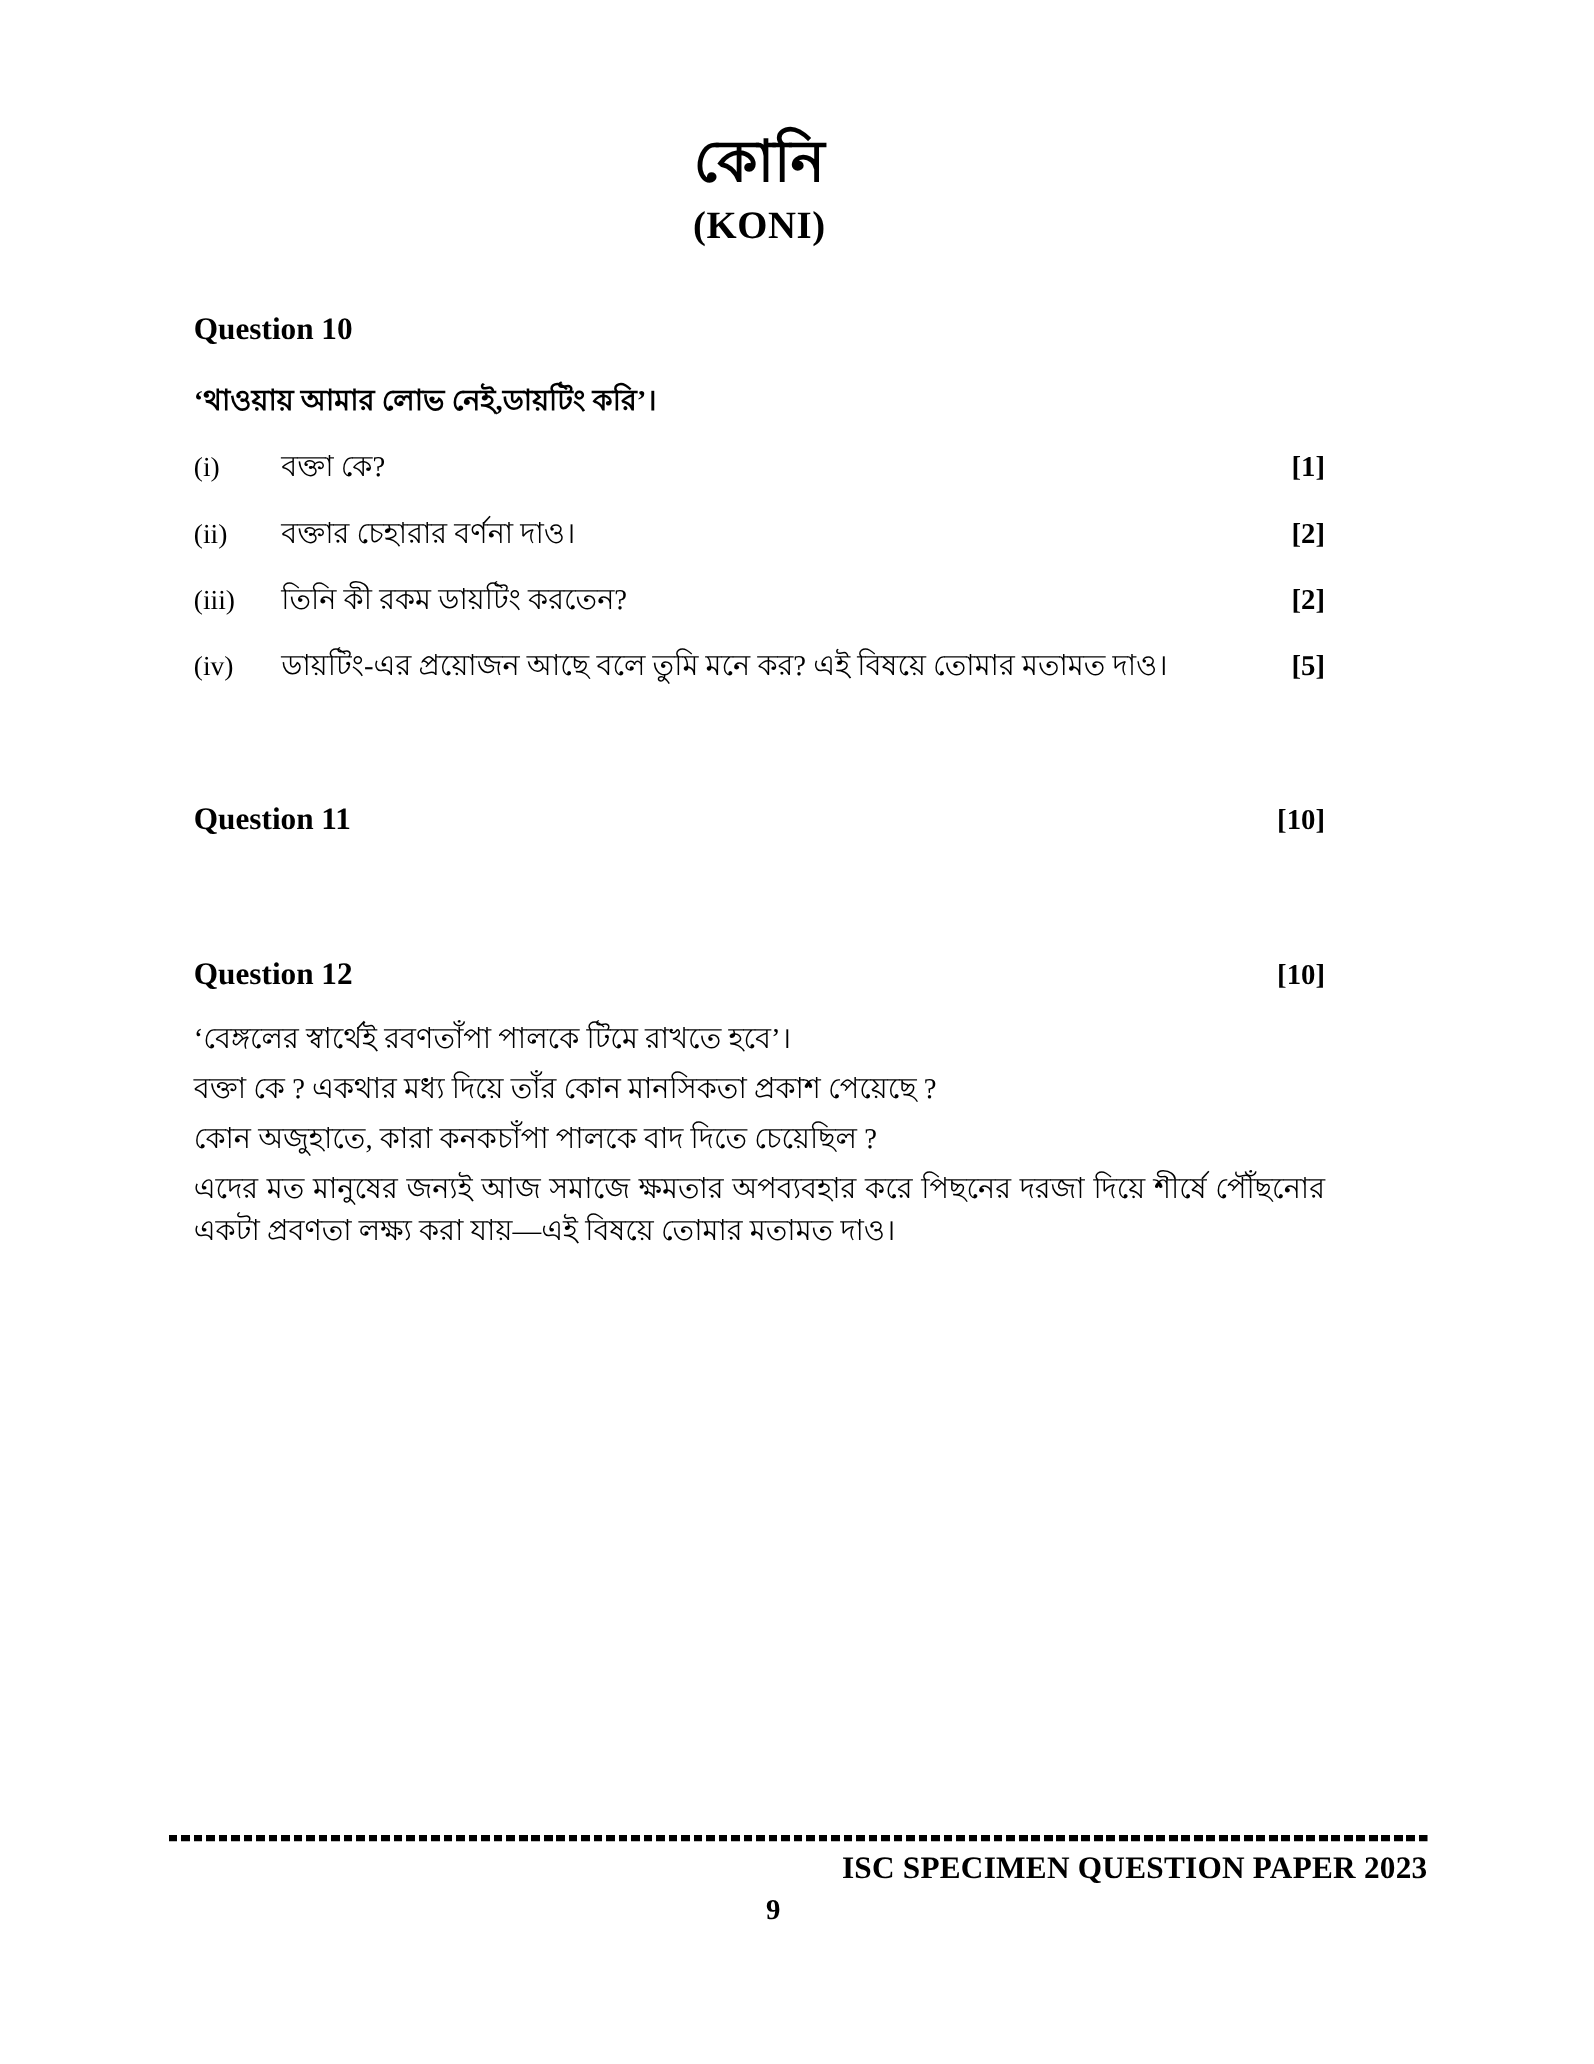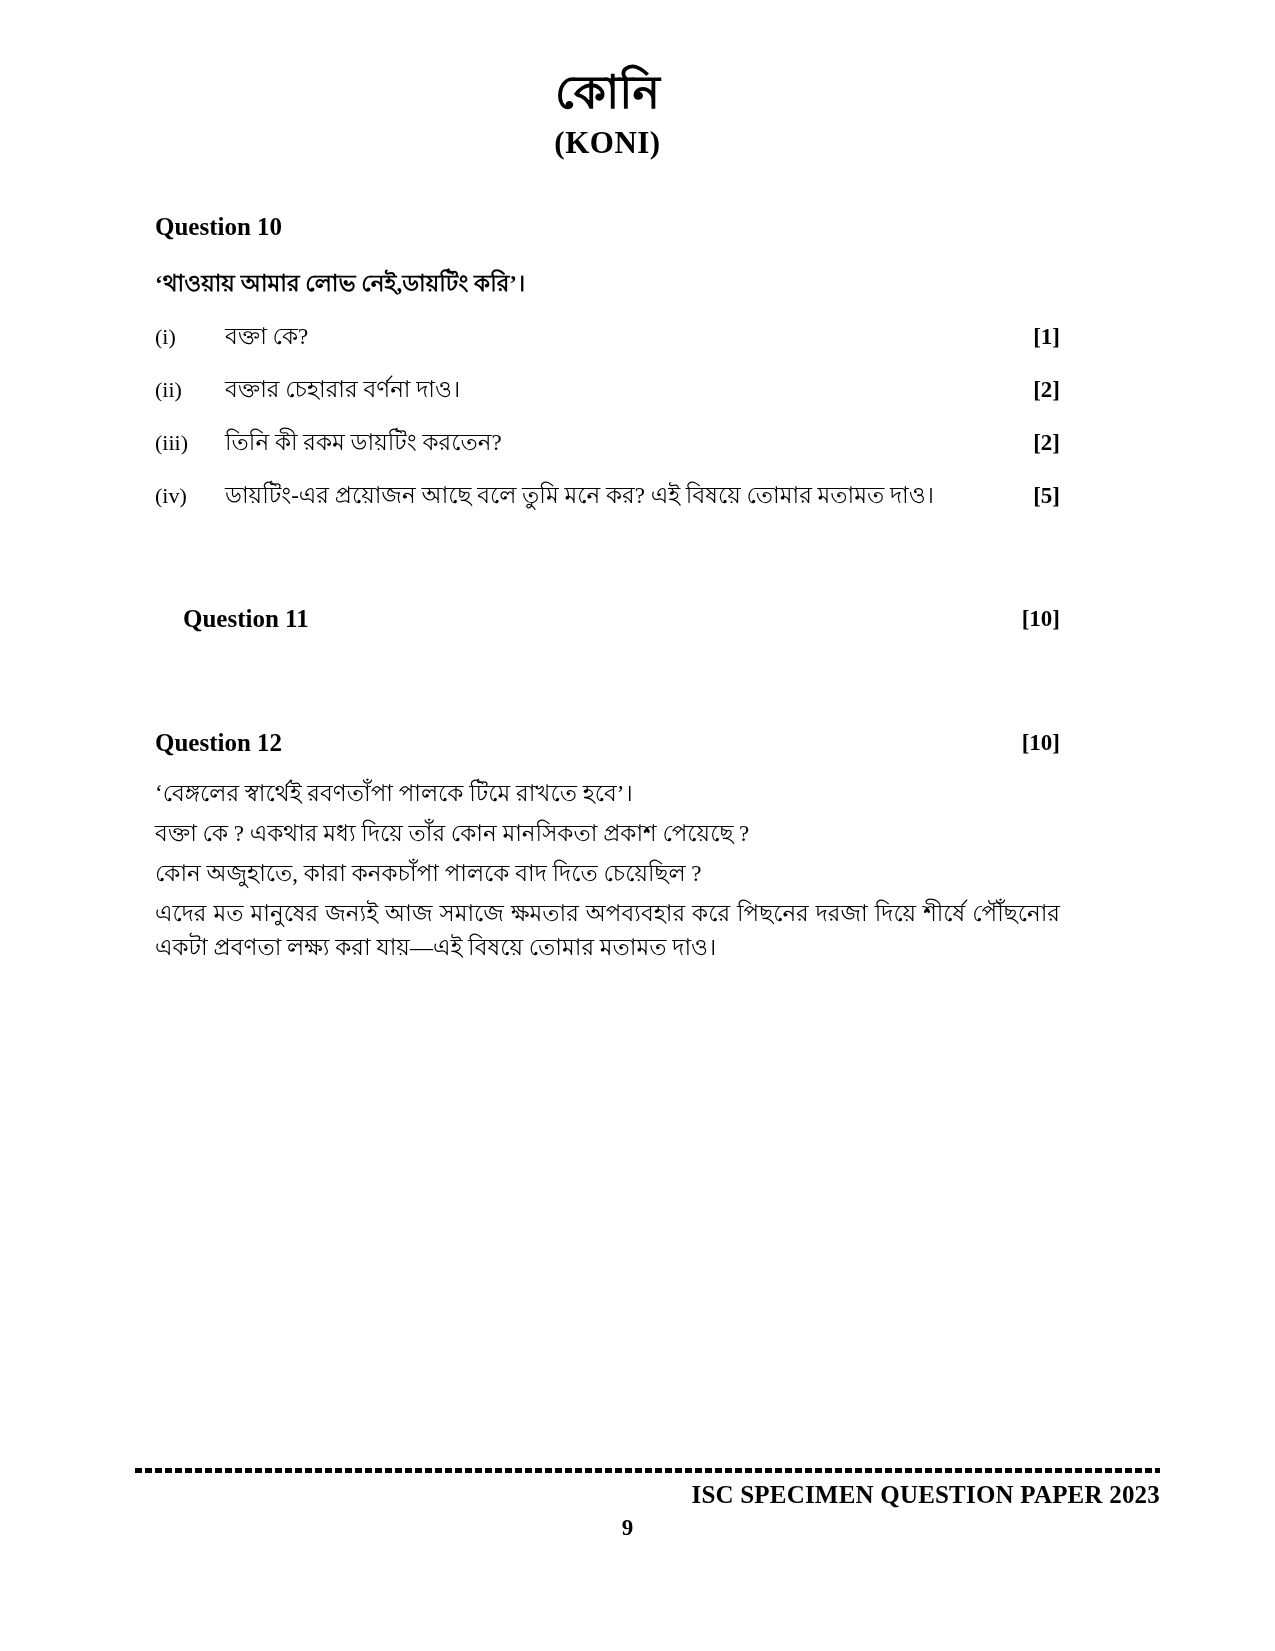--- a/index.html
+++ b/index.html
@@ -13,21 +13,21 @@
     font-family: "Liberation Serif", "DejaVu Serif", serif;
     box-sizing: border-box;
     overflow: hidden;
   }
   .content {
     position: absolute;
     left: 155px;
     right: 215px;
     top: 0;
   }
-  .title-block { text-align: center; margin-top: 68px; }
+  .title-block { text-align: center; margin-top: 105px; }
   .title-bn {
     font-size: 46px;
     font-weight: bold;
     line-height: 1.1;
   }
   .title-en {
     font-size: 31px;
     font-weight: bold;
     margin-top: 6px;
     letter-spacing: 0.5px;
@@ -57,33 +57,33 @@
     font-family: "Liberation Serif", "DejaVu Serif", serif;
   }
   .subq-text { flex: 1 1 auto; }
   .marks {
     flex: 0 0 auto;
     font-weight: bold;
     font-size: 23px;
     margin-left: 16px;
     white-space: nowrap;
   }
-  .q11-heading { margin-top: 92px; margin-left: 28px; }
+  .q11-heading { margin-top: 92px; }
   .q-body {
     margin-top: 14px;
     text-align: justify;
   }
   .q12-heading { margin-top: 96px; }
   .q12-lines { margin-top: 20px; }
   .q12-line { margin: 0 0 6px 0; }
   .q12-line-last { text-align: justify; }
   .footer {
     position: absolute;
     left: 135px;
-    right: 115px;
+    right: 133px;
     top: 1468px;
   }
   .dashed-rule {
     height: 5px;
     background-image: repeating-linear-gradient(90deg, #000 0px, #000 7px, transparent 7px, transparent 10px);
   }
   .footer-text {
     text-align: right;
     font-weight: bold;
     font-size: 25px;

